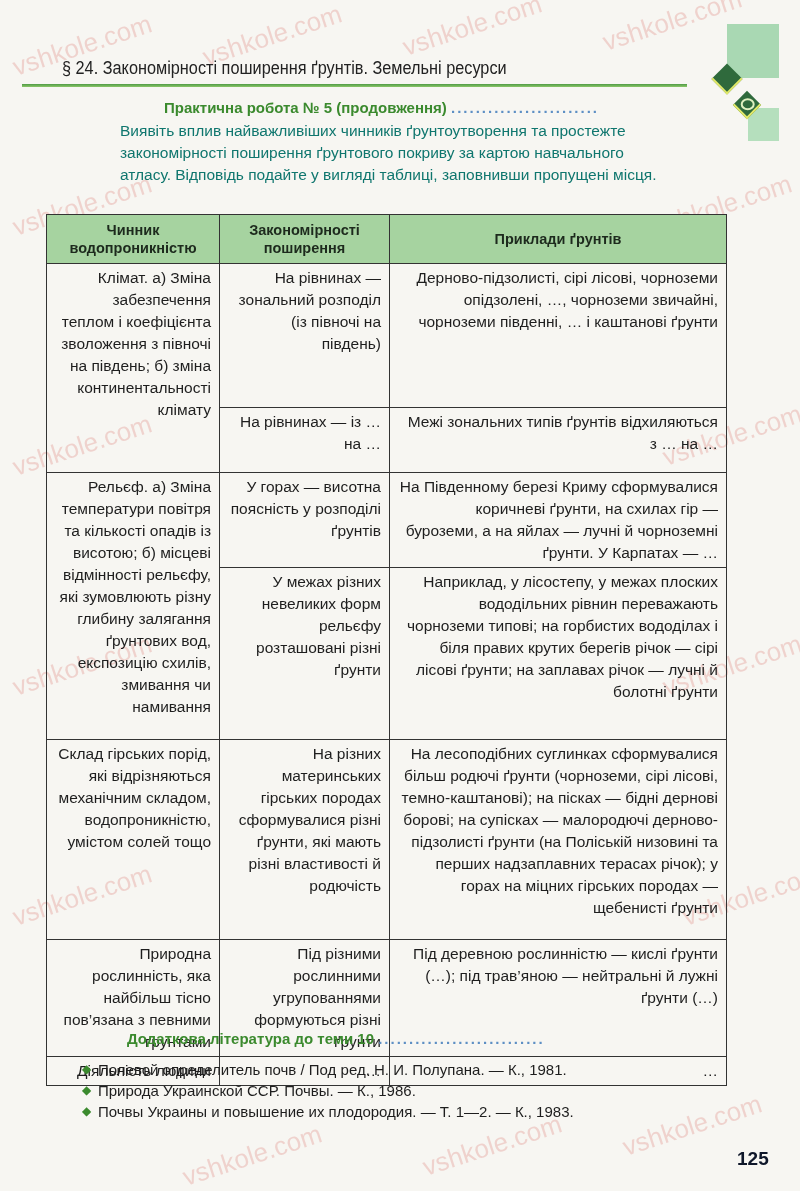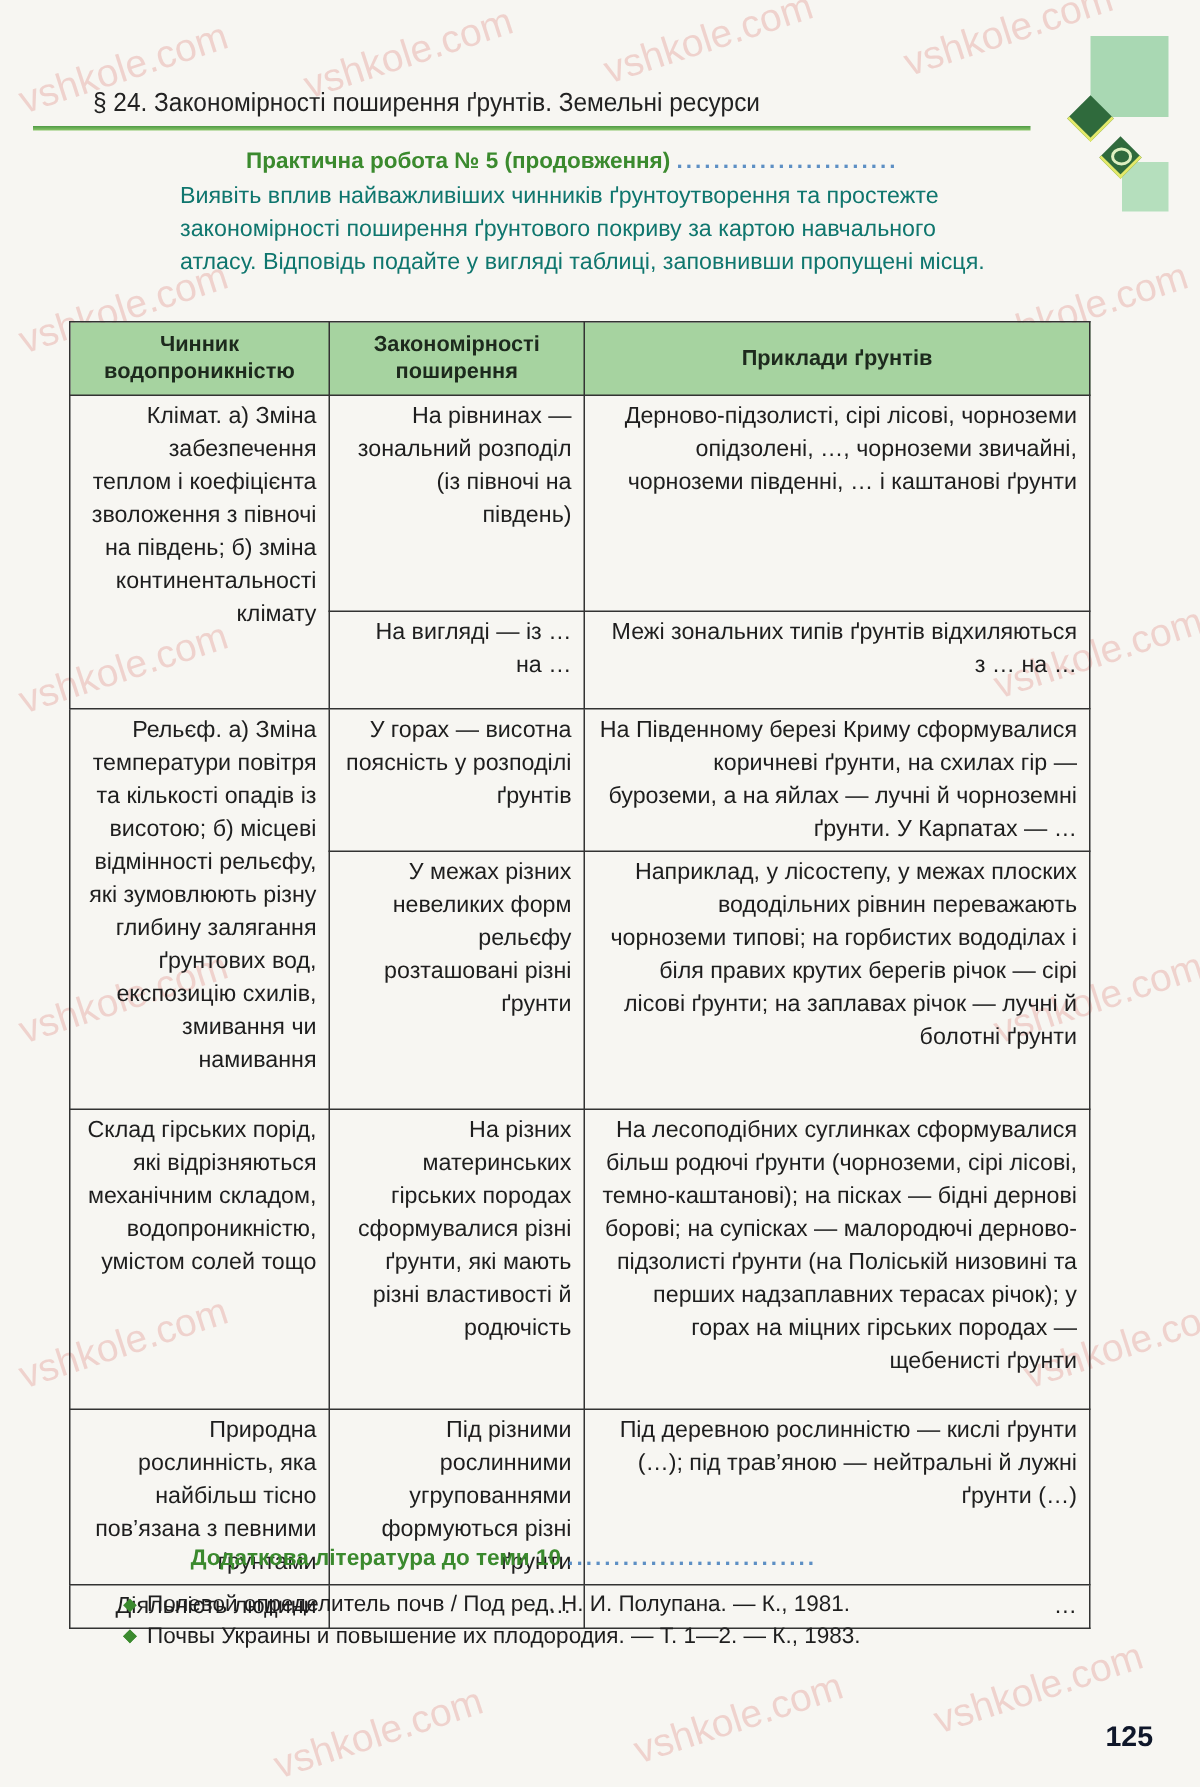--- a/index.html
+++ b/index.html
@@ -133,21 +133,21 @@
       <th>Приклади ґрунтів</th>
     </tr>
   </thead>
   <tbody>
     <tr class="r-clim-a">
       <td rowspan="2">Клімат. а) Зміна забезпечення теплом і коефіцієнта зволоження з півночі на південь; б) зміна континентальності клімату</td>
       <td class="c2">На рівнинах — зональний розподіл (із півночі на південь)</td>
       <td class="c3">Дерново-підзолисті, сірі лісові, чорноземи опідзолені, …, чорноземи звичайні, чорноземи південні, … і каштанові ґрунти</td>
     </tr>
     <tr class="r-clim-b">
-      <td class="c2">На вигляді — із … на …</td>
+      <td class="c2">На рівнинах — із … на …</td>
       <td class="c3">Межі зональних типів ґрунтів відхиляються з … на …</td>
     </tr>
     <tr class="r-rel-a">
       <td rowspan="2">Рельєф. а) Зміна температури повітря та кількості опадів із висотою; б) місцеві відмінності рельєфу, які зумовлюють різну глибину залягання ґрунтових вод, експозицію схилів, змивання чи намивання</td>
       <td class="c2">У горах — висотна поясність у розподілі ґрунтів</td>
       <td class="c3">На Південному березі Криму сформувалися коричневі ґрунти, на схилах гір — буроземи, а на яйлах — лучні й чорноземні ґрунти. У Карпатах — …</td>
     </tr>
     <tr class="r-rel-b">
       <td class="c2">У межах різних невеликих форм рельєфу розташовані різні ґрунти</td>
       <td class="c3">Наприклад, у лісостепу, у межах плоских вододільних рівнин переважають чорноземи типові; на горбистих вододілах і біля правих крутих берегів річок — сірі лісові ґрунти; на заплавах річок — лучні й болотні ґрунти</td>
@@ -169,17 +169,17 @@
     </tr>
   </tbody>
 </table>
 
 <div class="lit-title">
   <span>Додаткова література до теми 10</span>
   <span class="dots">...........................</span>
 </div>
 <ul class="lit-list">
   <li><span class="bullet">◆</span><span>Полевой определитель почв / Под ред. Н. И. Полупана. — К., 1981.</span></li>
-  <li><span class="bullet">◆</span></li>
+  <li><span class="bullet">◆</span><span>Природа Украинской ССР. Почвы. — К., 1986.</span></li>
   <li><span class="bullet">◆</span><span>Почвы Украины и повышение их плодородия. — Т. 1—2. — К., 1983.</span></li>
 </ul>
 
 <div class="page-number">125</div>
 
 </body></html>

